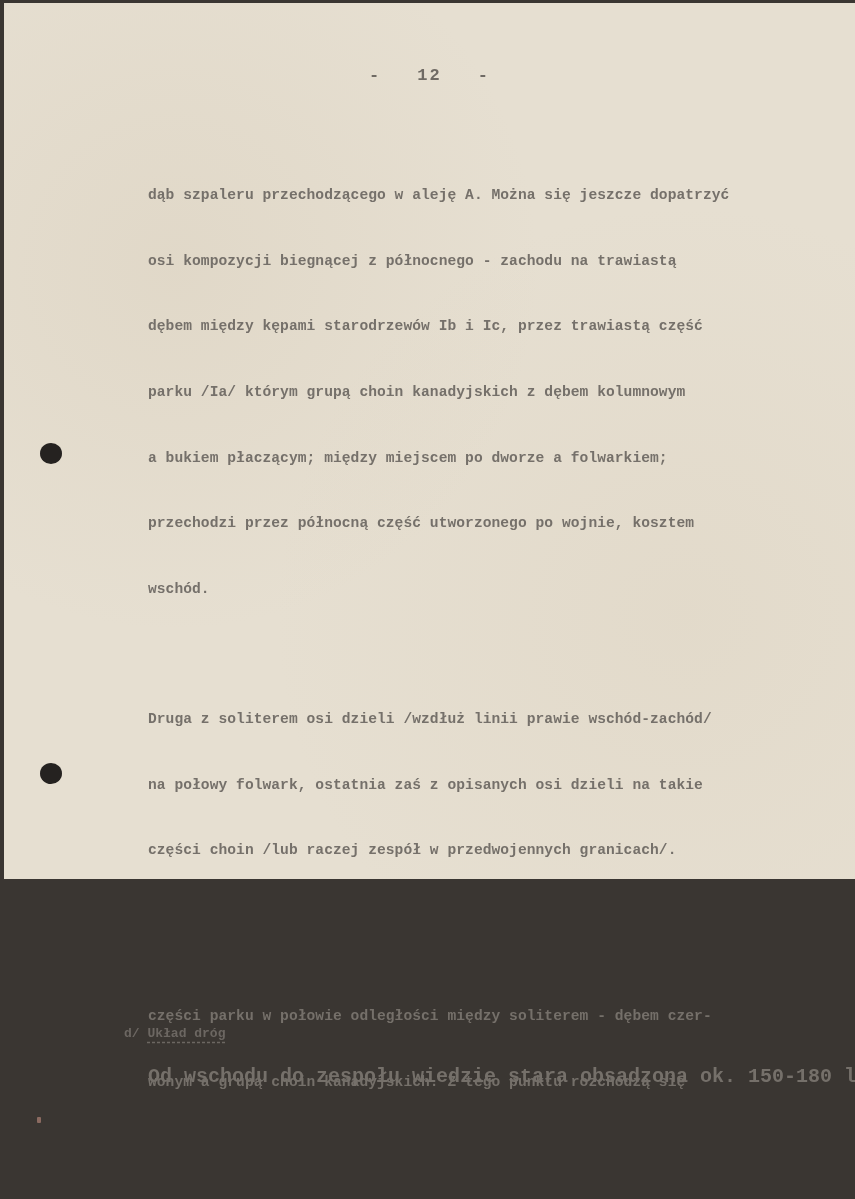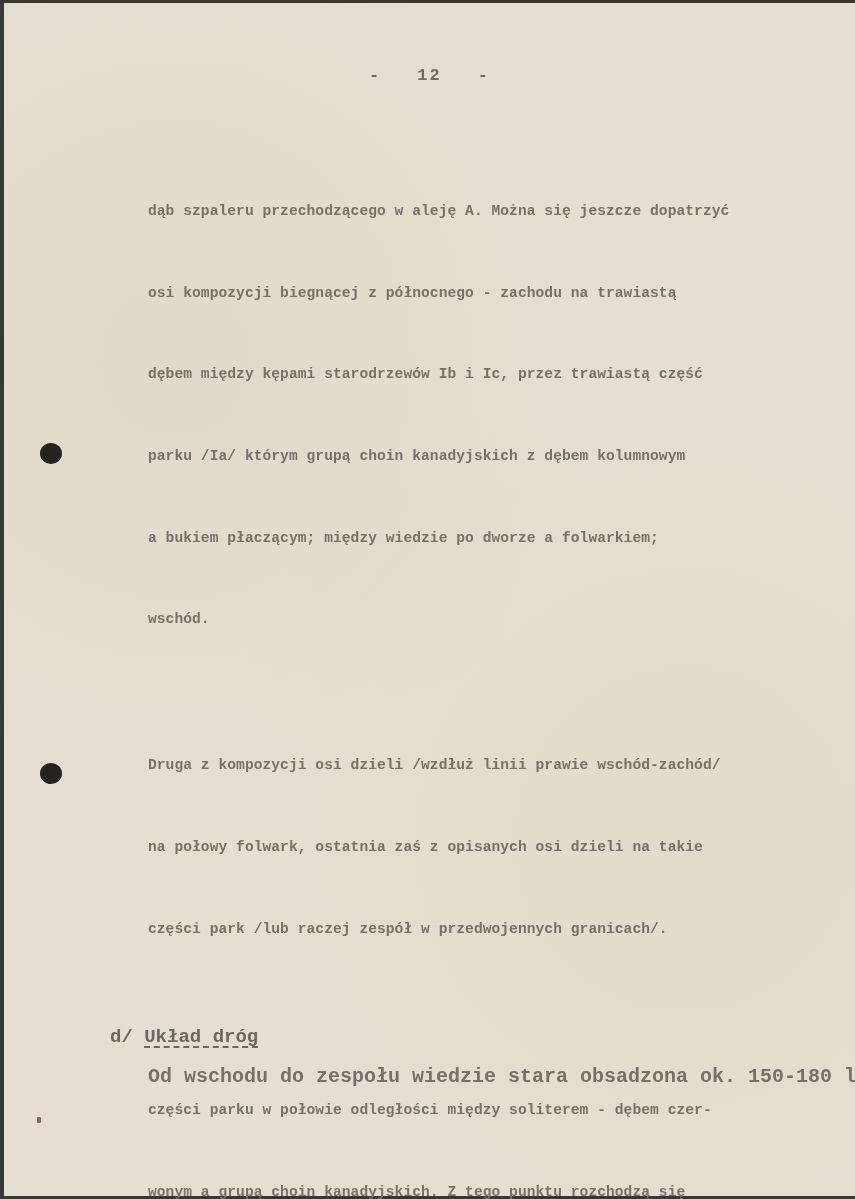--- a/index.html
+++ b/index.html
@@ -2,21 +2,21 @@
 <html><head>
   <meta charset="utf-8">
   <style>
     html, body { margin: 0; padding: 0; }
     body {
       width: 855px; height: 1199px; overflow: hidden;
       background: #3a3632;
       position: relative;
     }
     .page {
-      position: absolute; left: 4px; top: 3px; width: 851px; height: 1193px;
+      position: absolute; left: 4px; top: 3px; width: 851px; height: 876px;
       background: #e6dfd1;
       background-image:
         radial-gradient(circle at 20% 30%, rgba(200,185,160,0.18) 0, rgba(0,0,0,0) 40%),
         radial-gradient(circle at 80% 70%, rgba(205,190,165,0.15) 0, rgba(0,0,0,0) 45%);
     }
     .page-number {
       position: absolute; top: 63px; left: 0; width: 100%;
       text-align: center;
       font-family: "Liberation Mono", monospace;
       font-size: 17px; color: #6f6a64; font-weight: bold;
@@ -25,26 +25,26 @@
     .page-number .dash { display: inline-block; margin: 0 36px; }
     .text {
       position: absolute; left: 144px; top: 112px; width: 700px;
       font-family: "Liberation Mono", monospace;
       font-size: 14.6px;
       font-weight: bold;
       color: #75706a;
       letter-spacing: 0.05px;
       white-space: pre;
     }
-    .line { height: 33.7px; line-height: 33.7px; margin-top: 16px; }
+    .line { height: 33.7px; line-height: 33.7px; }
     .gap-small { height: 4px; }
     .heading {
-      position: absolute; left: 106px; top: 1023px;
+      position: absolute; left: 120px; top: 1023px;
       font-family: "Liberation Mono", monospace;
-      font-size: 19px; font-weight: bold; color: #6c6762;
+      font-size: 13px; font-weight: bold; color: #6c6762;
     }
     .heading .underlined {
       text-decoration: underline dashed #6c6762; text-underline-offset: 5px;
     }
     .last-line {
       position: absolute; left: 144px; top: 1062px;
       font-family: "Liberation Mono", monospace;
       font-size: 20px; font-weight: bold; color: #75706a;
       white-space: pre;
     }
@@ -64,27 +64,28 @@
   <div class="page-number">
     <span class="dash">-</span><span>12</span><span class="dash">-</span>
   </div>
 
   <div class="text">
     <div>
       <div class="line">dąb szpaleru przechodzącego w aleję A. Można się jeszcze dopatrzyć</div>
       <div class="line">osi kompozycji biegnącej z północnego - zachodu na trawiastą</div>
       <div class="line">dębem między kępami starodrzewów Ib i Ic, przez trawiastą część</div>
       <div class="line">parku /Ia/ którym grupą choin kanadyjskich z dębem kolumnowym</div>
-      <div class="line">a bukiem płaczącym; między wiedzie po dworze a folwarkiem;</div>
+      <div class="line">a bukiem płaczącym; między miejscem po dworze a folwarkiem;</div>
+      <div class="line">przechodzi przez północną część utworzonego po wojnie, kosztem</div>
       <div class="line">wschód.</div>
     </div>
     <div>
-      <div class="line">Druga z kompozycji osi dzieli /wzdłuż linii prawie wschód-zachód/</div>
+      <div class="line">Druga z soliterem osi dzieli /wzdłuż linii prawie wschód-zachód/</div>
       <div class="line">na połowy folwark, ostatnia zaś z opisanych osi dzieli na takie</div>
-      <div class="line">części park /lub raczej zespół w przedwojennych granicach/.</div>
+      <div class="line">części choin /lub raczej zespół w przedwojennych granicach/.</div>
     </div>
     <div class="gap-small"></div>
     <div>
       <div class="line">części parku w połowie odległości między soliterem - dębem czer-</div>
       <div class="line">wonym a grupą choin kanadyjskich. Z tego punktu rozchodzą się</div>
       
       
       
       
     </div>

